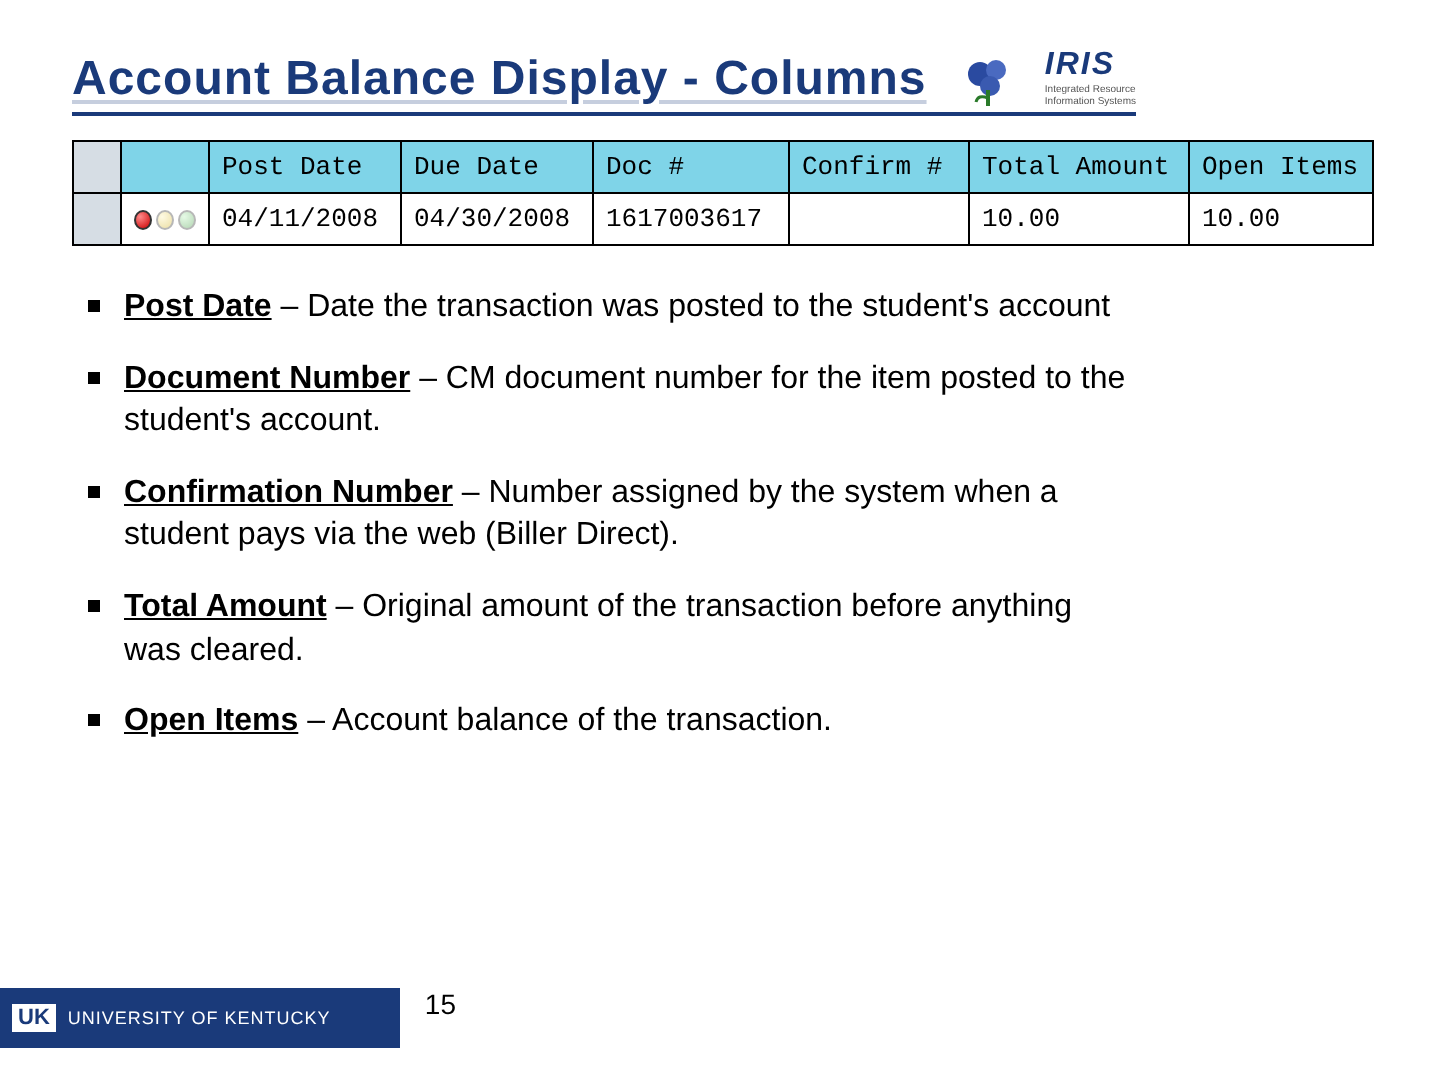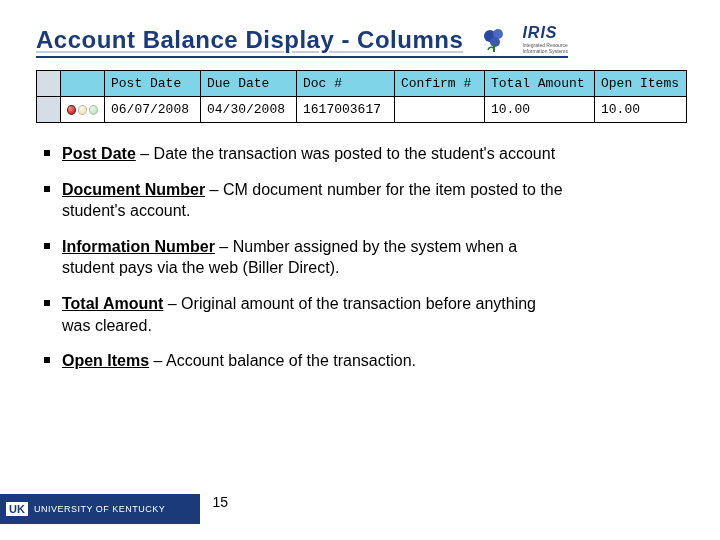--- a/index.html
+++ b/index.html
@@ -1,20 +1,20 @@
 <!DOCTYPE html>
 <html><head>
 <meta charset="utf-8">
 <style>
   * { box-sizing: border-box; margin: 0; padding: 0; }
   html, body { width: 720px; height: 540px; font-family: Verdana, Geneva, sans-serif; background: #fff; position: relative; }
   .slide { width: 588px; height: 540px; padding: 24px 20px 0 36px; position: relative; }
   .header-row { display: flex; align-items: flex-end; justify-content: space-between; border-bottom: 2px solid #1a3a7a; padding-bottom: 2px; margin-bottom: 12px; }
   .title { font-size: 24px; font-weight: bold; color: #1a3a7a; letter-spacing: 0.5px; text-decoration: underline; text-decoration-color: rgba(26,58,122,0.25); text-underline-offset: 3px; }
-  .iris-logo { display: flex; gap: 12px; }
+  .iris-logo { display: flex; align-items: center; gap: 12px; }
   .iris-logo svg { width: 30px; height: 28px; }
   .iris-text { font-size: 16px; font-style: italic; font-weight: bold; color: #1a3a7a; letter-spacing: 1px; }
   .iris-sub { font-size: 5px; color: #555; line-height: 6px; }
 
   .sap-table { border: 1px solid #000; border-collapse: collapse; width: 100%; table-layout: fixed; }
   .sap-table th, .sap-table td { border: 1px solid #000; font-family: "Courier New", monospace; font-size: 13px; padding: 4px 6px; text-align: left; height: 26px; }
   .sap-table th { background: #7fd4e8; font-weight: normal; }
   .sap-table td { background: #fff; }
   .col-check { width: 24px; background: #d6dde4 !important; }
   .status-cell { display: flex; gap: 2px; align-items: center; justify-content: center; }
@@ -83,34 +83,34 @@
     </tr>
     <tr>
       <td class="col-check"></td>
       <td>
         <div class="status-cell">
           <span class="light red"></span>
           <span class="light yellow"></span>
           <span class="light green"></span>
         </div>
       </td>
-      <td>06/07/2008</td>
+      <td>04/11/2008</td>
       <td>04/30/2008</td>
       <td>1617003617</td>
       <td></td>
       <td class="num">10.00</td>
       <td class="num">10.00</td>
     </tr>
   </tbody>
     </table>
 
   <ul class="bullets">
     <li><span class="term">Post Date</span><span> – Date the transaction was posted to the student's account</span></li>
     <li><span class="term">Document Number</span><span> – CM document number for the item posted to the student's account.</span></li>
-    <li><span class="term">Information Number</span><span> – Number assigned by the system when a student pays via the web (Biller Direct).</span></li>
+    <li><span class="term">Confirmation Number</span><span> – Number assigned by the system when a student pays via the web (Biller Direct).</span></li>
     <li><span class="term">Total Amount</span><span> – Original amount of the transaction before anything was cleared.</span></li>
     <li><span class="term">Open Items</span><span> – Account balance of the transaction.</span></li>
   </ul>
 
   <div class="footer">
     <div class="uk-logo">
       <span class="uk-badge">UK</span>
       <span class="uk-text">UNIVERSITY OF KENTUCKY</span>
     </div>
     <div class="page-num">15</div>

